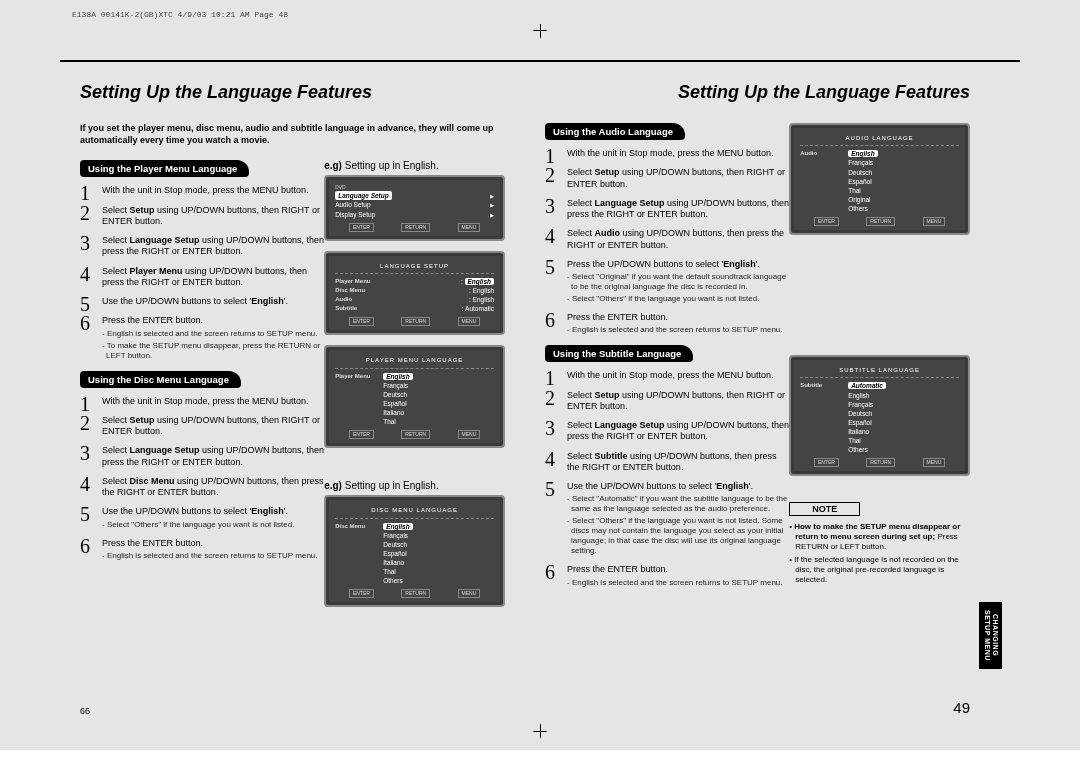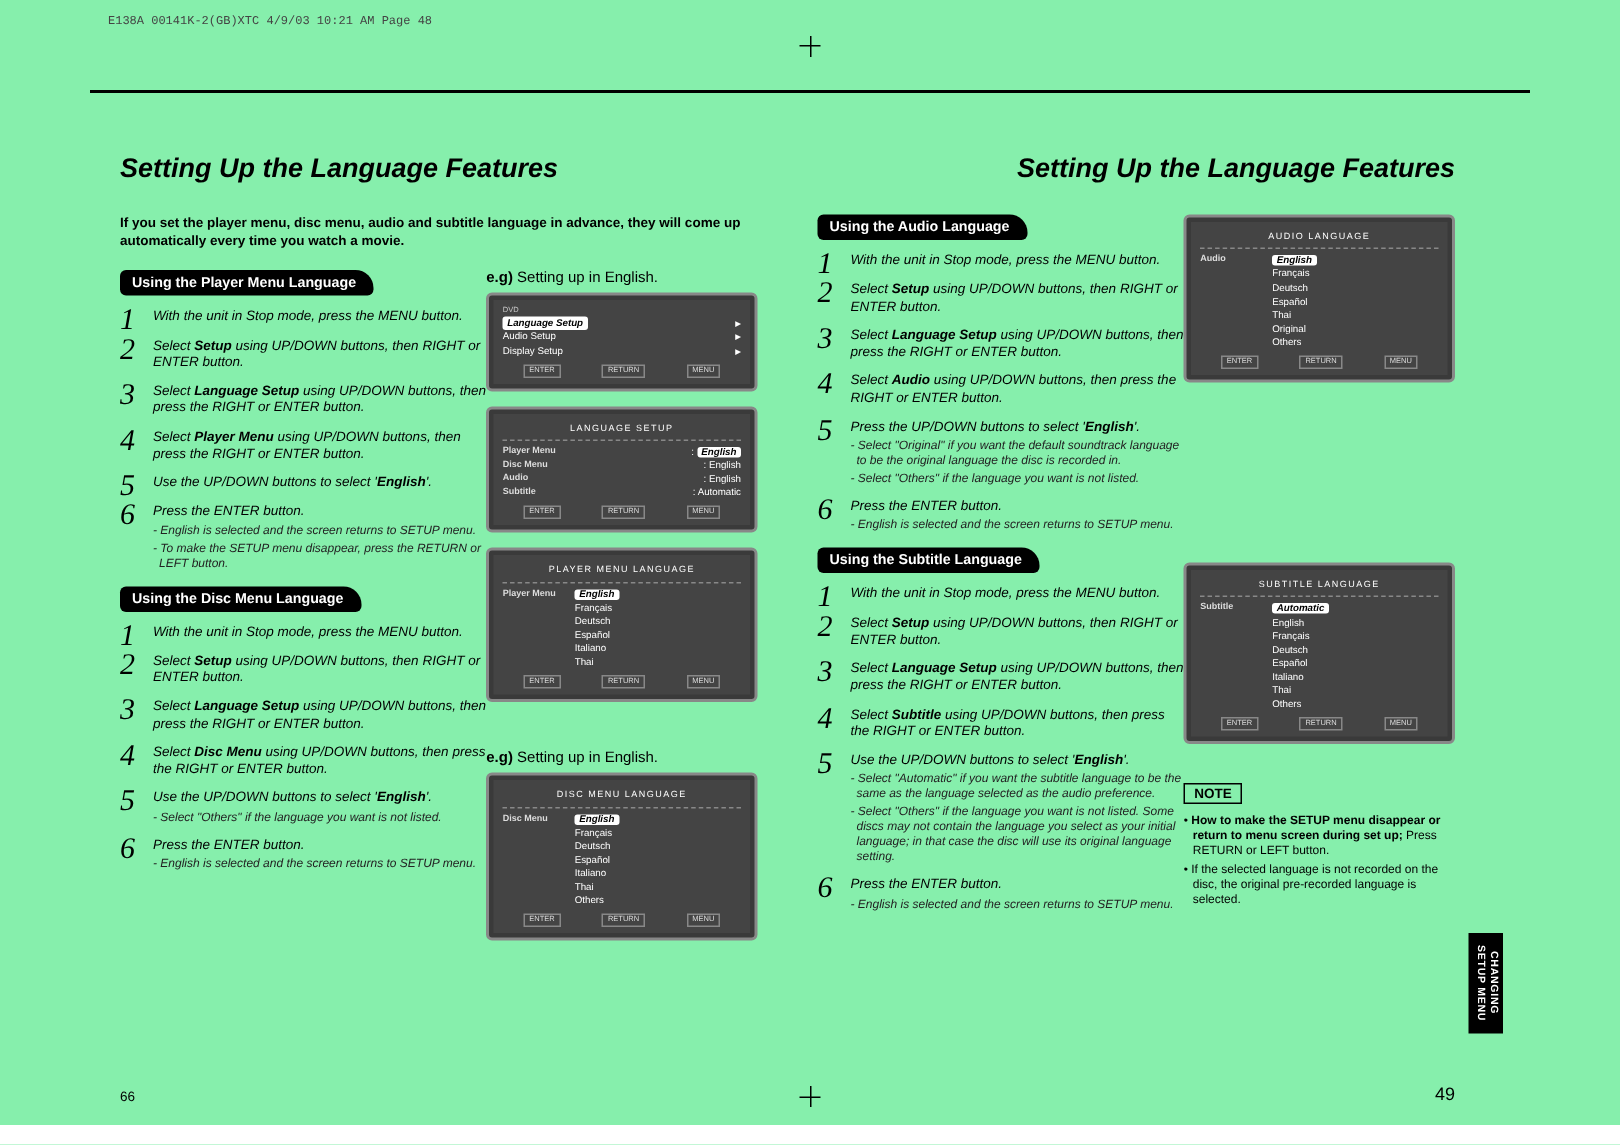--- a/index.html
+++ b/index.html
@@ -8,21 +8,21 @@
     background: #fff;
     font-family: Arial, Helvetica, sans-serif;
     font-size: 9px;
     color: #000;
     width: 1080px;
   }
   .sheet {
     width: 1080px;
     height: 750px;
     position: relative;
-    background: #86efac;
+    background: #e5e5e5;
     box-sizing: border-box;
   }
   .header-line {
     position: absolute;
     top: 10px;
     left: 72px;
     font-size: 8px;
     font-family: "Courier New", monospace;
     color: #444;
   }
@@ -48,21 +48,20 @@
     position: absolute;
     top: 60px;
     left: 60px;
     right: 60px;
     bottom: 30px;
     border-top: 2px solid #000;
   }
   .spread {
     display: flex;
     height: 100%;
-    margin-top: 20px;
   }
   .page {
     flex: 1;
     padding: 20px 20px 10px 20px;
     position: relative;
     box-sizing: border-box;
   }
   .page-right { padding-right: 50px; }
   h1.title {
     font-size: 18px;
@@ -90,21 +89,20 @@
   .body-cols {
     display: flex;
   }
   .col-text { flex: 1.35; }
   .col-fig { flex: 1; }
   ol.steps {
     list-style: none;
     padding: 0;
     margin: 0 0 10px 0;
     counter-reset: step;
-    font-style: italic;
   }
   ol.steps > li {
     counter-increment: step;
     position: relative;
     padding-left: 22px;
     margin-bottom: 8px;
     font-size: 9px;
     line-height: 1.25;
   }
   ol.steps > li::before {
@@ -168,33 +166,33 @@
   .fig-btns span {
     border: 1px solid #888;
     padding: 0 3px;
   }
   .eg { font-size: 10px; margin-bottom: 4px; }
   .note-box {
     border: 1.5px solid #000;
     display: inline-block;
     font-size: 9px;
     font-weight: bold;
-    padding: 1px 6px;
+    padding: 1px 22px;
     margin-bottom: 6px;
   }
   ul.notes {
     list-style: none;
     padding: 0;
     margin: 0;
     font-size: 8px;
   }
   ul.notes > li { padding-left: 6px; text-indent: -6px; margin-bottom: 3px; line-height: 1.25; }
   ul.notes > li::before { content: "• "; }
   .pgnum-left { position: absolute; bottom: 4px; left: 20px; font-size: 9px; }
-  .pgnum-right { position: absolute; bottom: 4px; right: 50px; font-size: 12px; text-align: center; }
+  .pgnum-right { position: absolute; bottom: 4px; right: 50px; font-size: 15px; text-align: center; }
   .side-tab {
     position: absolute;
     right: 18px;
     top: 540px;
     background: #000;
     color: #fff;
     font-size: 7px;
     font-weight: bold;
     writing-mode: vertical-rl;
     padding: 8px 3px;

